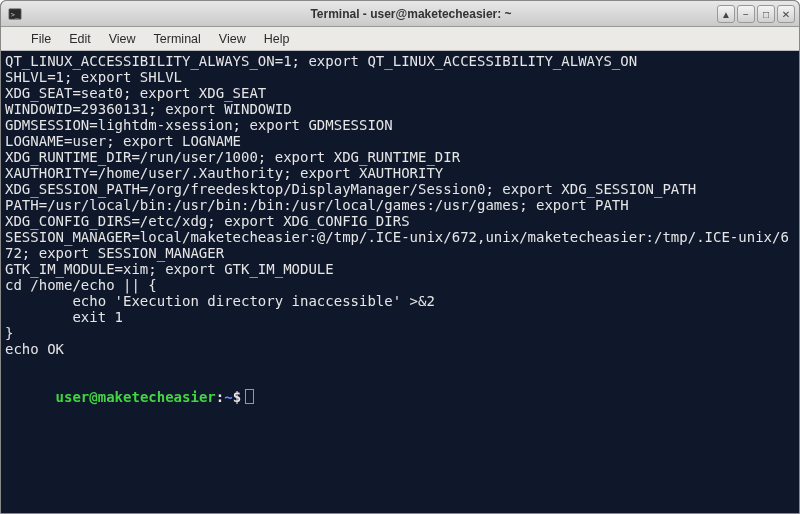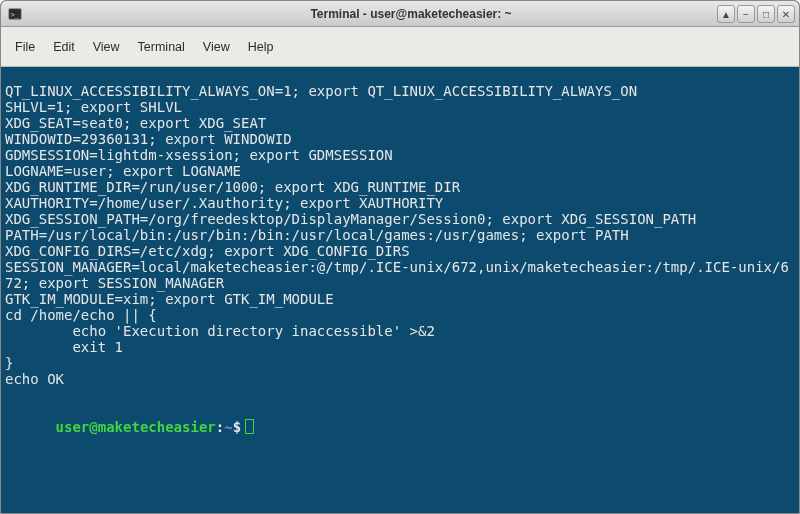--- a/index.html
+++ b/index.html
@@ -4,23 +4,23 @@
 <style>
   * { box-sizing: border-box; margin: 0; padding: 0; }
   html, body { width: 800px; height: 514px; overflow: hidden; font-family: sans-serif; }
   .window { width: 800px; height: 514px; background: #000; display: flex; flex-direction: column; border: 1px solid #888; border-radius: 6px 6px 0 0; overflow: hidden; }
   .titlebar { height: 26px; background: linear-gradient(to bottom, #e8e8e8, #cacaca); display: flex; align-items: center; position: relative; border-bottom: 1px solid #999; }
   .title-text { flex: 1; text-align: center; font-size: 12px; font-weight: bold; color: #333; }
   .title-icon { width: 16px; height: 16px; margin-left: 6px; display: flex; align-items:center; justify-content:center; }
   .title-icon svg { width:14px; height:14px; }
   .window-controls { position: absolute; right: 4px; top: 4px; display: flex; gap: 2px; }
   .wbtn { width: 18px; height: 18px; background: linear-gradient(to bottom,#f4f4f4,#d0d0d0); border:1px solid #999; border-radius:3px; display:flex; align-items:center; justify-content:center; font-size:10px; color:#444; cursor:pointer; }
-  .menubar { height: 40px; background: #eceae6; display:flex; align-items:center; padding: 0 6px; gap: 2px; border-bottom:1px solid #bbb; }
+  .menubar { height: 24px; background: #eceae6; display:flex; align-items:center; padding: 0 22px; gap: 2px; border-bottom:1px solid #bbb; }
   .menu-item { font-size: 12.5px; color:#2b2b2b; padding: 2px 8px; cursor:pointer; }
-  .term-area { flex:1; background:#0c4a6e; padding: 16px 6px 4px 4px; overflow:hidden; }
+  .term-area { flex:1; background:#0f172a; padding: 2px 6px 4px 4px; overflow:hidden; }
   .term-line { font-family: "DejaVu Sans Mono","Liberation Mono",monospace; font-size: 14px; line-height: 16px; color:#e6e6e6; white-space: pre-wrap; word-break: break-all; }
   .prompt-user { color:#41d641; font-weight:bold; }
   .prompt-host { color:#41d641; font-weight:bold; }
   .prompt-colon { color:#e6e6e6; font-weight:bold; }
   .prompt-path { color:#6a8cff; font-weight:bold; }
   .prompt-dollar { color:#e6e6e6; font-weight:bold; }
   .cursor-box { display:inline-block; width:9px; height:15px; border:1.5px solid #41d641; margin-left:4px; vertical-align: -2px; }
 </style>
 </head>
 <body>

